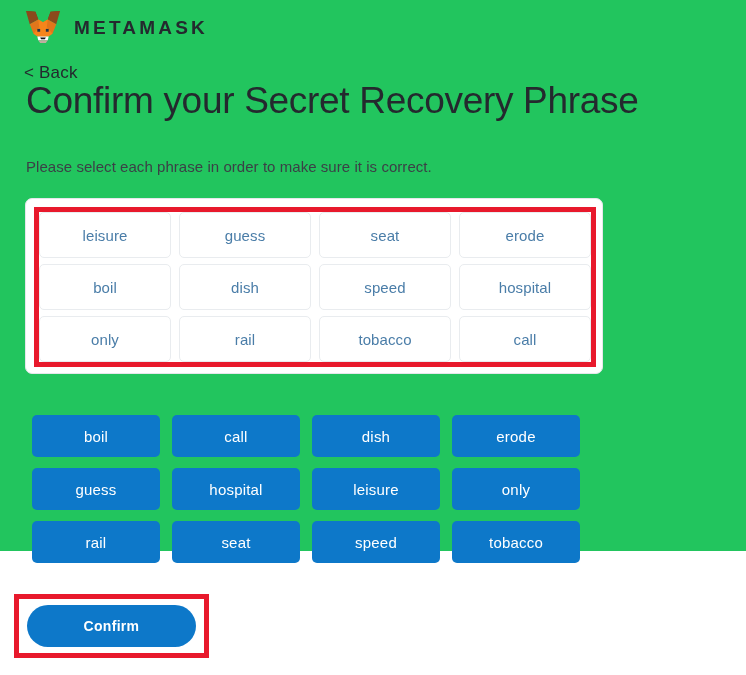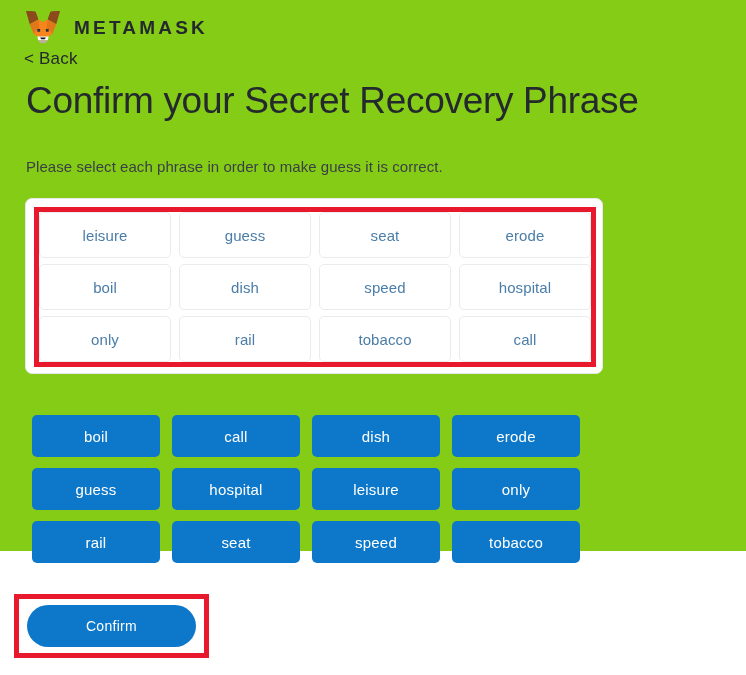--- a/index.html
+++ b/index.html
@@ -9,21 +9,21 @@
     height: 675px;
     background: #ffffff;
     font-family: "Liberation Sans", sans-serif;
     overflow: hidden;
   }
 
   .page {
     position: relative;
     width: 746px;
     height: 551px;
-    background: #84cc16;
+    background: #22c55e;
   }
 
   
   .header {
     position: absolute;
     left: 24px;
     top: 8px;
     width: 700px;
   }
 
@@ -45,21 +45,21 @@
     font-size: 19px;
     font-weight: bold;
     letter-spacing: 3.2px;
     color: #24292e;
     line-height: 1;
     white-space: nowrap;
   }
 
   .back-link {
     display: inline-block;
-    margin-top: 3px;
+    margin-top: 17px;
     font-size: 17px;
     color: #24292e;
     letter-spacing: 0.2px;
     cursor: pointer;
     white-space: nowrap;
   }
 
   
   .page-title {
     position: absolute;
@@ -175,21 +175,21 @@
     left: 27px;
     top: 605px;
     width: 169px;
     height: 42px;
     background: #0d78c9;
     border: none;
     border-radius: 21px;
     color: #ffffff;
     font-family: "Liberation Sans", sans-serif;
     font-size: 14px;
-    font-weight: normal;
+    font-weight: bold;
     letter-spacing: 0.3px;
     cursor: pointer;
   }
 </style>
 </head>
 <body>
 
 <div class="page">
 
   <div class="header">
@@ -207,21 +207,21 @@
         <polygon points="14,21 17,21 17,24 14,24" fill="#233447"></polygon>
         <polygon points="23,21 26,21 26,24 23,24" fill="#233447"></polygon>
         <polygon points="17,30 23,30 22,32 18,32" fill="#161616"></polygon>
       </svg>
       <div class="wordmark">METAMASK</div>
     </div>
     <div class="back-link">&lt; Back</div>
   </div>
 
   <h1 class="page-title">Confirm your Secret Recovery Phrase</h1>
-  <p class="page-subtitle">Please select each phrase in order to make guess it is correct.</p>
+  <p class="page-subtitle">Please select each phrase in order to make sure it is correct.</p>
 
   <div class="phrase-card">
     <div class="phrase-highlight"></div>
     <div class="phrase-grid">
       <div class="phrase-cell">leisure</div>
       <div class="phrase-cell">guess</div>
       <div class="phrase-cell">seat</div>
       <div class="phrase-cell">erode</div>
       <div class="phrase-cell">boil</div>
       <div class="phrase-cell">dish</div>

